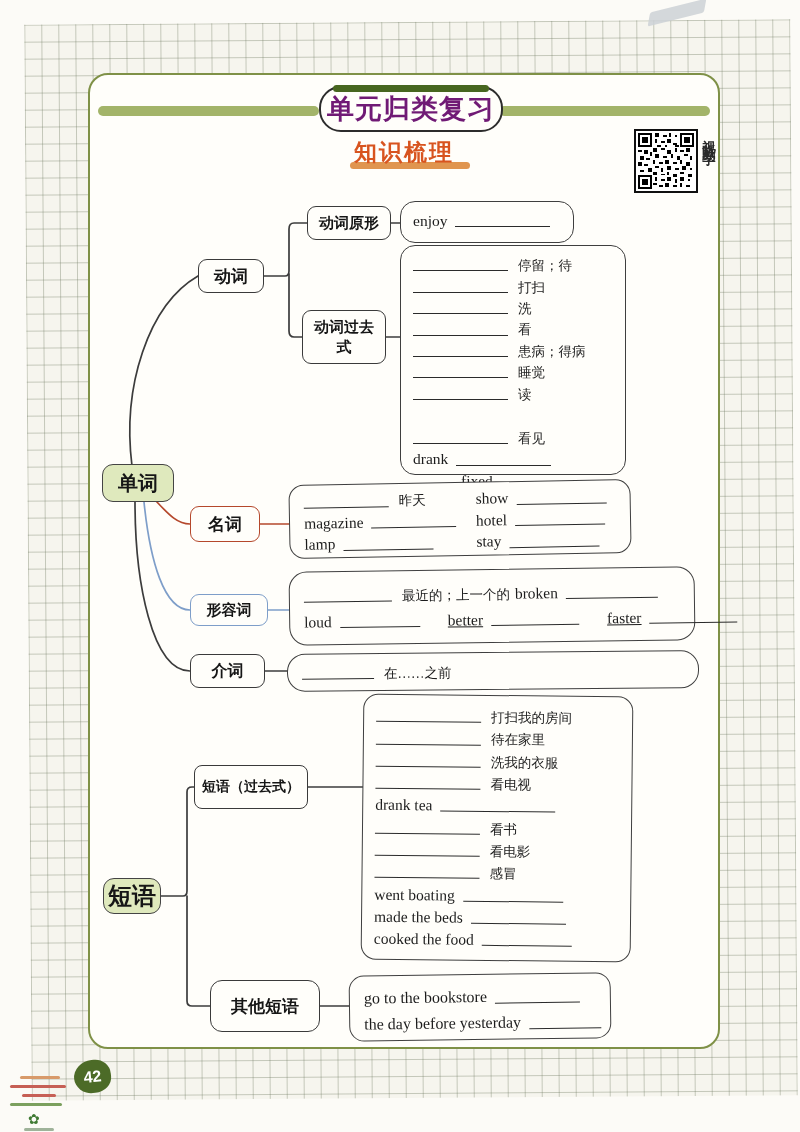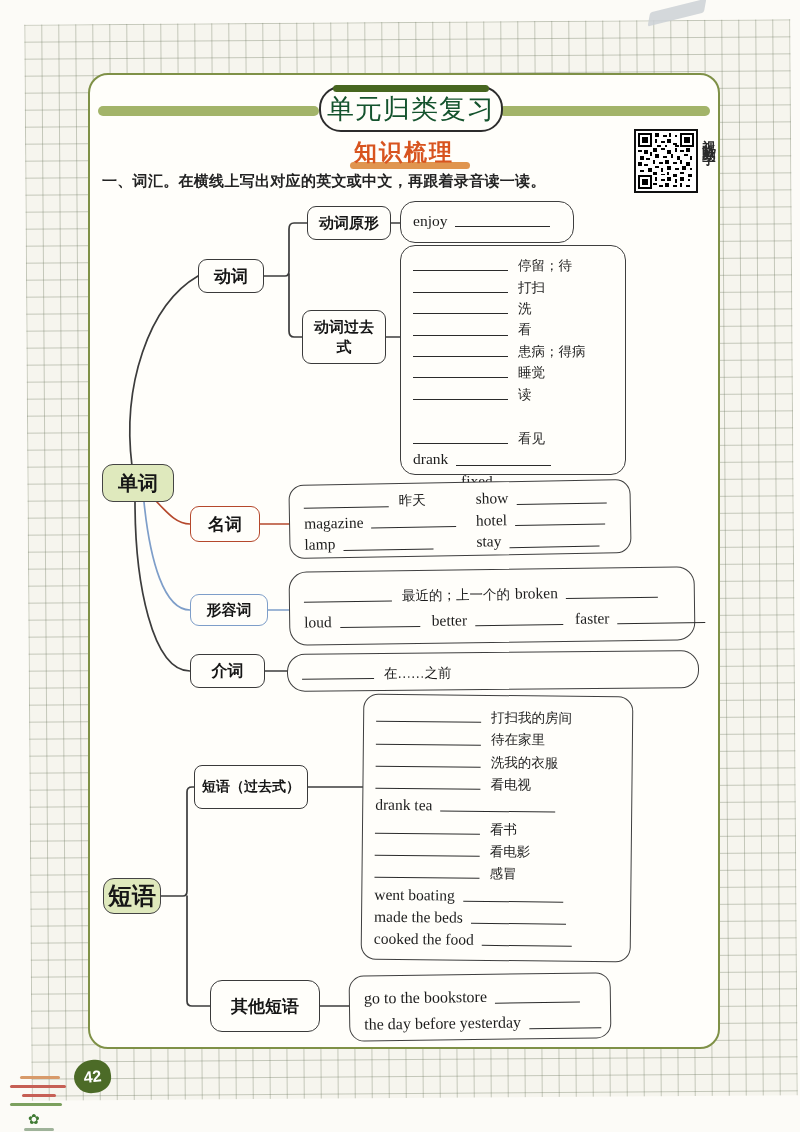--- a/index.html
+++ b/index.html
@@ -30,21 +30,21 @@
     background:#fffefa;border:2.5px solid #7f9147;border-radius:20px;
   }
   
   .banner{position:absolute;height:10px;background:#a3b469;border-radius:6px;top:31px;}
   .banner.left{left:8px;width:221px;}
   .banner.right{left:409px;width:211px;}
   .title-pill{
     position:absolute;left:229px;top:11px;width:180px;height:42px;
     background:#fffefa;border:2.2px solid #2c2c2c;border-radius:22px;
     display:flex;align-items:center;justify-content:center;
-    font-size:27px;font-weight:400;letter-spacing:1px;color:#14532d;
+    font-size:27px;font-weight:700;letter-spacing:1px;color:#701a75;
   }
   .title-pill::before{
     content:"";position:absolute;top:-3px;left:12px;right:12px;height:7px;
     background:#47661f;border-radius:6px;
   }
   .heading{
     position:absolute;left:0;right:0;top:62px;text-align:center;
     font-size:23px;font-weight:800;letter-spacing:2px;color:#d8541f;z-index:2;
   }
   .heading-underline{
@@ -77,21 +77,21 @@
     position:absolute;background:#fffefa;border:1.6px solid #3f3f3f;border-radius:15px;
     box-sizing:border-box;z-index:2;
   }
   .row{display:flex;align-items:flex-end;}
   .en{font-family:"Liberation Serif", serif;font-size:15.5px;line-height:1.3;white-space:nowrap;}
   .zh{font-family:"Liberation Serif", serif;font-size:13.5px;line-height:1.35;margin-left:10px;white-space:nowrap;}
   .blank{border-bottom:1.5px solid #2b2b2b;align-self:flex-end;margin-bottom:4px;flex-shrink:0;}
   .b72{width:72px;}.b80{width:80px;}.b85{width:85px;}.b88{width:88px;}
   .b90{width:90px;}.b92{width:92px;}.b95{width:95px;}.b100{width:100px;}
   .b105{width:105px;}.b115{width:115px;}
-  .ml8{margin-left:8px;}.ml12{margin-left:12px;}.ml14{margin-left:5px;}
+  .ml8{margin-left:8px;}.ml12{margin-left:28px;text-decoration:underline;}.ml14{margin-left:5px;}
   svg.connectors{position:absolute;left:0;top:0;width:628px;height:972px;z-index:1;}
   
   .page-badge{
     position:absolute;left:74px;top:1060px;width:37px;height:33px;
     background:#4c6b27;color:#fff;font-weight:800;font-size:16px;
     display:flex;align-items:center;justify-content:center;
     border-radius:55% 45% 50% 50% / 55% 50% 48% 52%;
     transform:rotate(-6deg);z-index:4;
   }
   
@@ -191,21 +191,20 @@
           <rect x="18" y="27" width="2" height="1" fill="#000"></rect>
           <rect x="22" y="26" width="1" height="2" fill="#000"></rect>
           <rect x="25" y="27" width="2" height="1" fill="#000"></rect>
       </svg>
     </div>
     <div class="qr-label">视听助学</div>
   </div>
 
   <div class="heading">知识梳理</div>
   <div class="heading-underline"></div>
-  <div class="instruction">一、词汇。在横线上写出对应的英文或中文，再跟着录音读一读。</div>
 
   <svg class="connectors" viewBox="0 0 628 972">
     <g fill="none" stroke="#3c3c3c" stroke-width="1.7" stroke-linecap="round">
       <path d="M42 391 C 32 312, 58 230, 108 201"></path>
       <path d="M174 201 H195 Q199 201 199 196 V154 Q199 148 204 148 H217"></path>
       <path d="M199 199 V256 Q199 262 204 262 H212"></path>
       <path d="M301 148 H310"></path>
       <path d="M296 262 H310"></path>
       <path d="M45 427 C 45 507, 62 596, 100 596"></path>
       <path d="M175 596 H198"></path>

